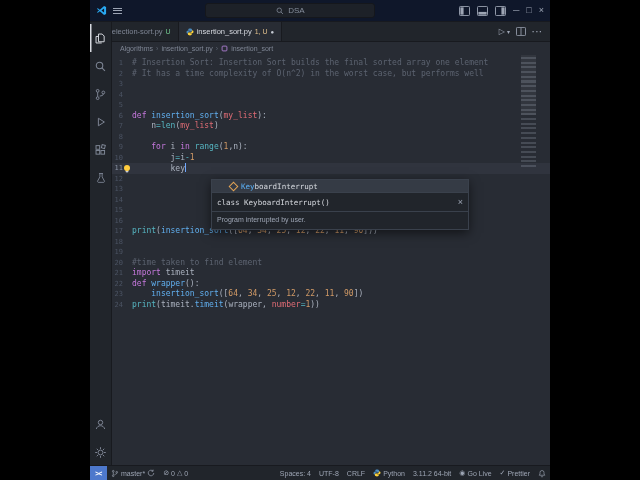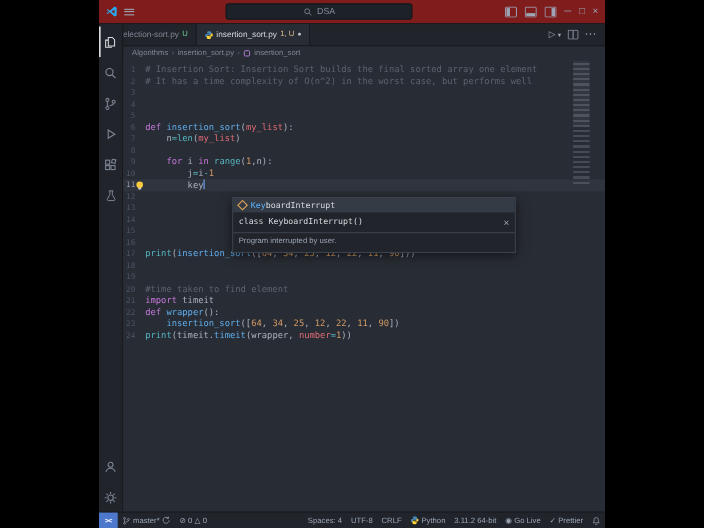--- a/index.html
+++ b/index.html
@@ -1,20 +1,20 @@
 <!DOCTYPE html>
 <html><head>
 <meta charset="utf-8">
 <style>
   html,body{margin:0;padding:0;width:640px;height:480px;background:#000;overflow:hidden}
   .app{position:absolute;left:90px;top:0;width:460px;height:480px;background:#282c34;
        font-family:"Liberation Sans",sans-serif;color:#abb2bf;font-size:8px}
 
   
-  .titlebar{position:absolute;top:0;left:0;right:0;height:22px;background:#7f1d1d;
+  .titlebar{position:absolute;top:0;left:0;right:0;height:22px;background:#0f172a;
             border-bottom:1px solid #181a1f;display:flex;align-items:center;gap:6px;
             padding:0 6px;box-sizing:border-box}
   .hamburger{width:9px;display:flex;flex-direction:column;gap:1.5px;cursor:pointer}
   .hamburger i{height:1px;background:#9da5b4;display:block}
   .tb-center{flex:1;display:flex;justify-content:center}
   .searchbox{width:168px;height:13px;background:#1d2128;border:1px solid #15171c;border-radius:3px;
              display:flex;align-items:center;justify-content:center;gap:4px;color:#868e9c;font-size:8px}
   .tb-right{display:flex;align-items:center;gap:7px;color:#9da5b4}
   .wc{font-size:9px;line-height:1;cursor:default}
 
@@ -64,27 +64,27 @@
   .t-nm{color:#d19a66}
   .t-bi{color:#56b6c2}
   .t-pl{color:#abb2bf}
   .minimap-slider{position:absolute;right:14px;top:0;width:15px;height:60px;background:rgba(255,255,255,.05)}
   .minimap{position:absolute;right:14px;top:2px;width:15px;height:112px;opacity:.75;
            background:repeating-linear-gradient(180deg,rgba(170,180,195,.3) 0 2px,transparent 2px 4.7px)}
 
   
   .suggest{position:absolute;left:121px;top:179px;width:256px;background:#21252b;
            border:1px solid #3a414c;box-shadow:0 3px 10px rgba(0,0,0,.55);z-index:10}
-  .sg-row{height:12px;display:flex;align-items:center;gap:4px;padding:0 5px;
+  .sg-row{height:12px;display:flex;align-items:center;gap:4px;padding:0 18px;
           font-family:"DejaVu Sans Mono",monospace;font-size:7.5px;color:#9aa2b1;cursor:pointer}
   .sg-row.selected{background:#353b45;color:#d7dae0}
   .sg-icon{width:5px;height:5px;border:1px solid #e2a355;transform:rotate(45deg);flex:none}
   .match{color:#5bb2f9}
   .sg-detail{border-top:1px solid #3a414c}
-  .sg-sig{display:flex;align-items:flex-start;padding:4px 5px;color:#d7dae0;border-bottom:1px solid #3a414c;
+  .sg-sig{display:flex;align-items:center;padding:4px 5px;color:#d7dae0;border-bottom:1px solid #3a414c;
           font-family:"DejaVu Sans Mono",monospace;font-size:7.5px}
   .sg-sig .sig-text{flex:1}
   .sg-close{color:#9da5b4;font-family:"Liberation Sans",sans-serif;font-size:9px;cursor:pointer}
   .sg-doc{padding:4px 5px 6px;color:#9da5b4;font-size:7px}
 
   
   .statusbar{position:absolute;left:0;right:0;bottom:0;height:14px;background:#21252b;
              border-top:1px solid #181a1f;display:flex;align-items:center;font-size:7px;color:#9da5b4}
   .remote{width:17px;height:14px;background:#4d78cc;color:#fff;display:flex;align-items:center;
           justify-content:center;font-size:6.5px;font-weight:bold;letter-spacing:-.5px;cursor:pointer}

